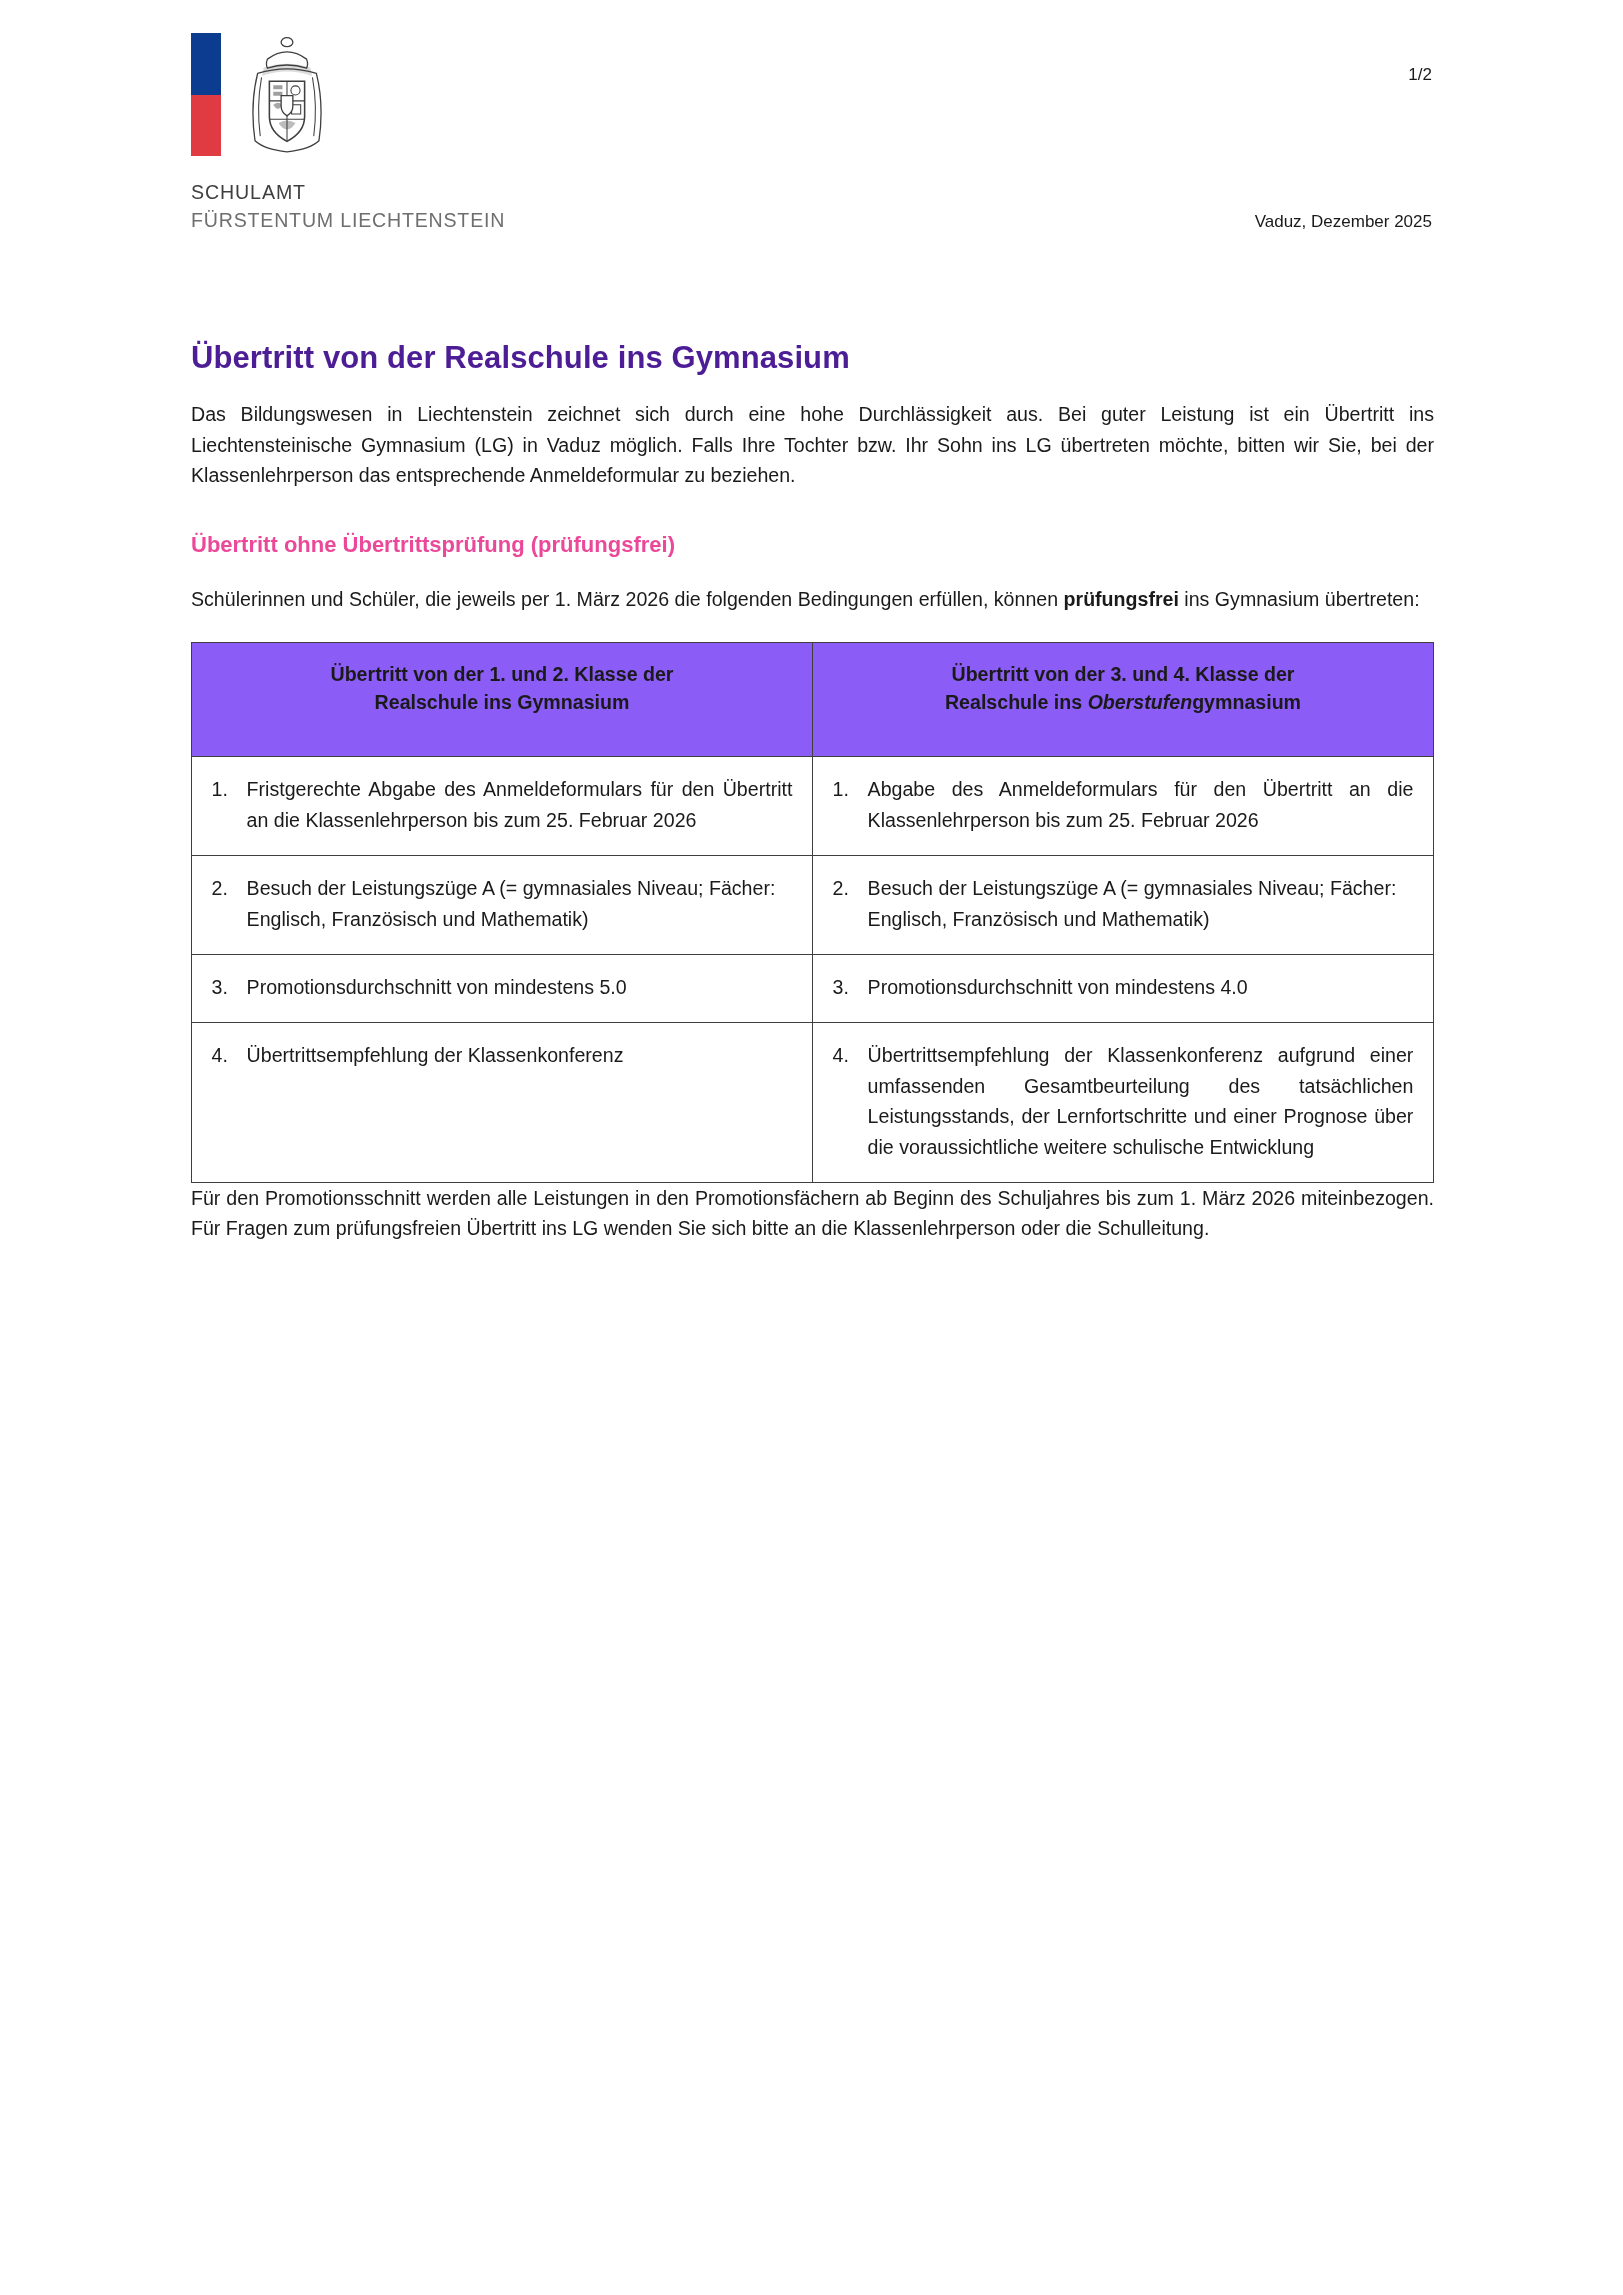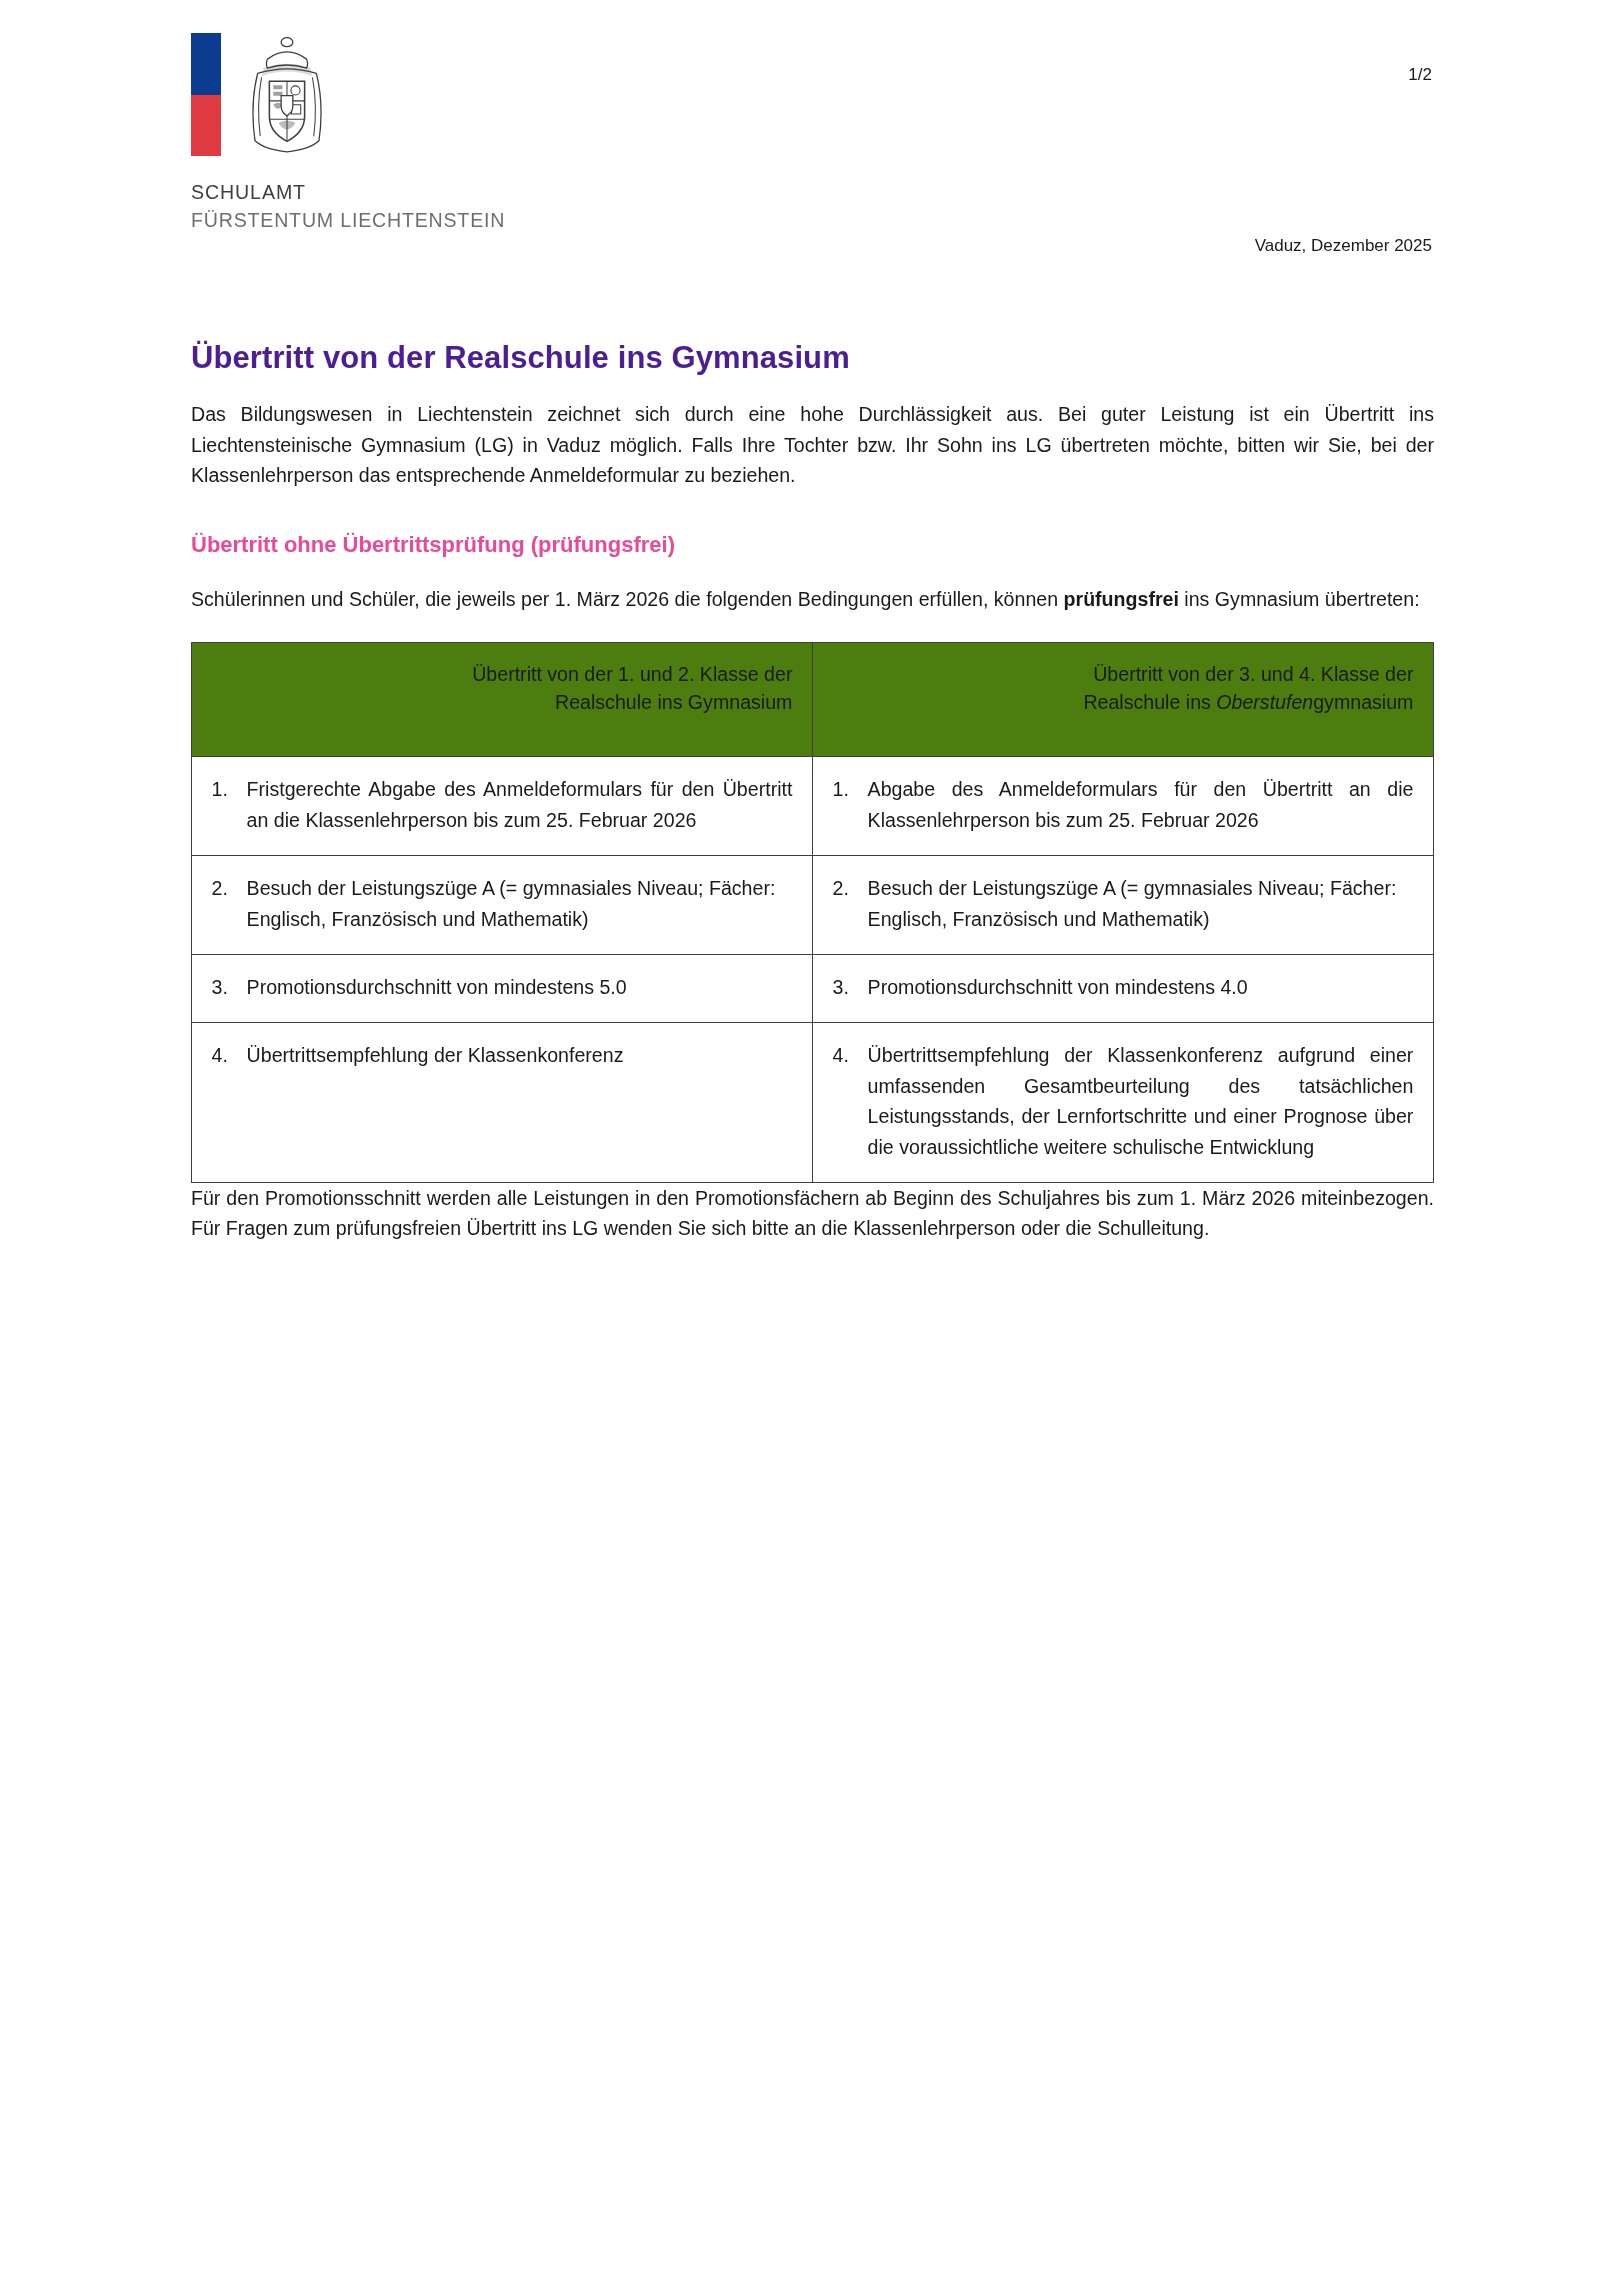--- a/index.html
+++ b/index.html
@@ -81,21 +81,21 @@
     position: absolute;
     right: 191px;
     top: 65px;
     font-size: 17px;
     color: #1a1a1a;
     text-align: right;
   }
   .doc-place-date {
     position: absolute;
     right: 191px;
-    top: 236px;
+    top: 212px;
     font-size: 17px;
     color: #1a1a1a;
     text-align: right;
   }
 
   
   .content {
     position: absolute;
     left: 191px;
     top: 340px;
@@ -131,25 +131,25 @@
     width: 1243px;
     margin-top: 27.5px;
     table-layout: fixed;
   }
   table.criteria td, table.criteria th {
     border: 1.3px solid #3f3f3f;
     vertical-align: top;
     padding: 17px 19.6px 19.6px 19.6px;
   }
   table.criteria th {
-    text-align: right;
-    font-size: 19.6px;
-    font-weight: normal;
+    text-align: center;
+    font-size: 19.6px;
+    font-weight: bold;
     line-height: 1.45;
-    background: #4d7c0f;
+    background: #8b5cf6;
     height: 77px;
   }
   table.criteria th em {
     font-style: italic;
   }
   .itemrow {
     display: flex;
     align-items: flex-start;
     font-size: 19.6px;
     line-height: 1.56;

